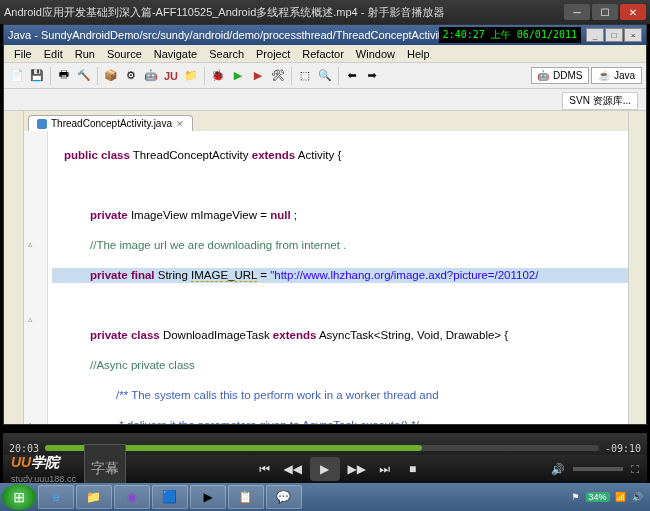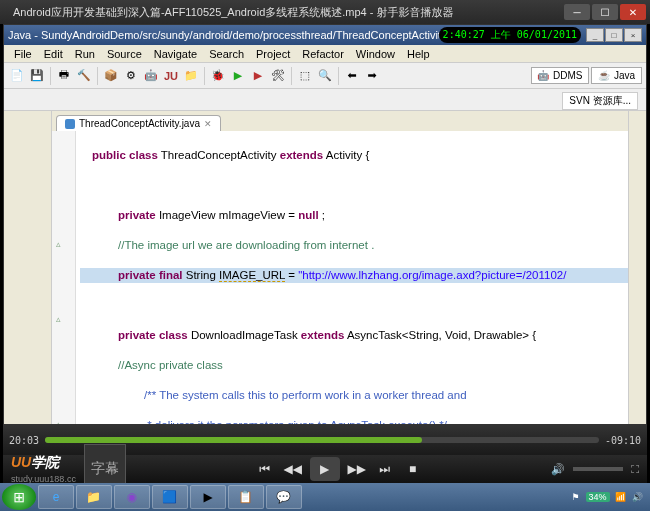--- a/index.html
+++ b/index.html
@@ -1,44 +1,44 @@
 <!DOCTYPE html>
 <html><head>
 <meta charset="utf-8">
 <style>
 * { margin: 0; padding: 0; box-sizing: border-box; font-family: "Microsoft YaHei", Tahoma, sans-serif; }
 body { width: 650px; height: 511px; overflow: hidden; background: #000; position: relative; }
 
 
 .vp-titlebar { height: 24px; background: linear-gradient(#3a3a3a,#282828); display: flex; align-items: center; padding: 0 4px; color: #ddd; font-size: 11px; }
-.vp-titlebar .title { flex: 1; white-space: nowrap; overflow: hidden; margin-left: 9px; }
+.vp-titlebar .title { flex: 1; white-space: nowrap; overflow: hidden; }
 .vp-titlebar .winbtn { width: 26px; height: 16px; margin-left: 2px; display: inline-flex; align-items: center; justify-content: center; border-radius: 2px; font-size: 10px; color: #fff; }
 .vp-titlebar .min { background: #555; }
 .vp-titlebar .max { background: #555; }
 .vp-titlebar .close { background: #c0392b; }
 
 
 .eclipse { position: absolute; left: 3px; top: 24px; right: 3px; bottom: 58px; background: #ece9d8; border: 1px solid #333; }
 .ecl-title { height: 20px; background: linear-gradient(#4a6a9a,#2a4a7a); color: #fff; font-size: 11px; display: flex; align-items: center; padding: 0 4px; }
 .ecl-title .t { flex: 1; white-space: nowrap; overflow: hidden; }
-.ecl-title .clock { background: #000; color: #0f0; padding: 1px 4px; font-family: monospace; font-size: 10px; margin-right: 4px; border-radius: 8px; }
+.ecl-title .clock { background: #000; color: #0f0; padding: 1px 4px; font-family: monospace; font-size: 10px; margin-right: 4px; }
 .ecl-title .winbtn { width: 18px; height: 14px; margin-left: 1px; background: #ddd; border: 1px solid #888; font-size: 8px; display: inline-flex; align-items: center; justify-content: center; color: #333; }
 
 .ecl-menu { height: 18px; background: #ece9d8; display: flex; align-items: center; font-size: 11px; padding: 8px 4px; border-bottom: 1px solid #ccc; }
 .ecl-menu span { padding: 0 6px; cursor: default; }
 
 .ecl-toolbar { height: 26px; background: #efefef; border-bottom: 1px solid #ccc; display: flex; align-items: center; padding: 0 4px; gap: 2px; }
 .ecl-toolbar .tb { width: 18px; height: 18px; display: inline-flex; align-items: center; justify-content: center; font-size: 11px; border: 1px solid transparent; }
 .ecl-toolbar .sep { width: 1px; height: 18px; background: #ccc; margin: 0 2px; }
 .ecl-toolbar .persp { margin-left: auto; display: flex; gap: 2px; }
 .ecl-toolbar .persp .pbtn { padding: 2px 6px; font-size: 10px; border: 1px solid #aaa; background: #fff; display: flex; align-items: center; gap: 3px; }
 .ecl-toolbar2 { height: 22px; background: #efefef; border-bottom: 1px solid #ccc; display: flex; align-items: flex-end; justify-content: flex-end; padding: 0 8px; font-size: 10px; gap: 4px; }
 .ecl-toolbar2 .svn { padding: 1px 6px; border: 1px solid #ccc; background: #fff; }
 
-.ecl-body { display: flex; position: absolute; top: 86px; bottom: 0; left: 0; right: 0; margin-left: 28px; }
+.ecl-body { display: flex; position: absolute; top: 86px; bottom: 0; left: 0; right: 0; }
 .ecl-gutter { width: 20px; background: #ece9d8; border-right: 1px solid #ccc; }
 .ecl-main { flex: 1; background: #fff; display: flex; flex-direction: column; }
 .ecl-right { width: 18px; background: #ece9d8; border-left: 1px solid #ccc; }
 
 .ecl-tabs { height: 20px; background: #ece9d8; display: flex; align-items: flex-end; padding-left: 4px; font-size: 10px; }
 .ecl-tab { background: #fff; border: 1px solid #aaa; border-bottom: none; padding: 2px 8px; display: flex; align-items: center; gap: 4px; border-radius: 4px 4px 0 0; }
 .ecl-tab .fic { width: 10px; height: 10px; background: #48c; border-radius: 2px; }
 .ecl-tab .x { color: #888; font-size: 9px; }
 
 .code-area { flex: 1; overflow: hidden; position: relative; }
@@ -69,21 +69,21 @@
 .vp-controls2 .pc .btn { width: 22px; height: 22px; display: flex; align-items: center; justify-content: center; color: #ddd; font-size: 12px; cursor: default; }
 .vp-controls2 .pc .play { width: 30px; height: 24px; background: #444; border-radius: 4px; }
 .vp-controls2 .vol { width: 50px; height: 4px; background: #555; }
 .vp-controls2 .subbtn { padding: 15px 6px; background: #333; border: 1px solid #555; font-size: 14px; }
 
 
 .win7 { position: absolute; left: 0; right: 0; bottom: 0; height: 28px; background: linear-gradient(#5a7aa0,#3a5a80); display: flex; align-items: center; z-index: -1; }
 
 
 
-.vp-controls { bottom: 56px; }
+.vp-controls { bottom: 48px; }
 .vp-controls2 { bottom: 28px; }
 .win7 { z-index: 1; display: flex; padding: 0 2px; gap: 2px; }
 .win7 .start { width: 34px; height: 26px; background: radial-gradient(circle,#6c6,#070); border-radius: 50%; display: flex; align-items: center; justify-content: center; color: #fff; font-size: 14px; }
 .win7 .tbi { width: 36px; height: 24px; background: rgba(255,255,255,.15); border: 1px solid rgba(255,255,255,.25); border-radius: 2px; display: flex; align-items: center; justify-content: center; font-size: 12px; }
 .win7 .tray { margin-left: auto; display: flex; align-items: center; gap: 6px; color: #fff; font-size: 9px; padding-right: 4px; }
 .win7 .tray .bat { padding: 0 3px; background: #3a7; border-radius: 2px; }
 
 .eclipse { bottom: 86px; }
 </style>
 </head>

